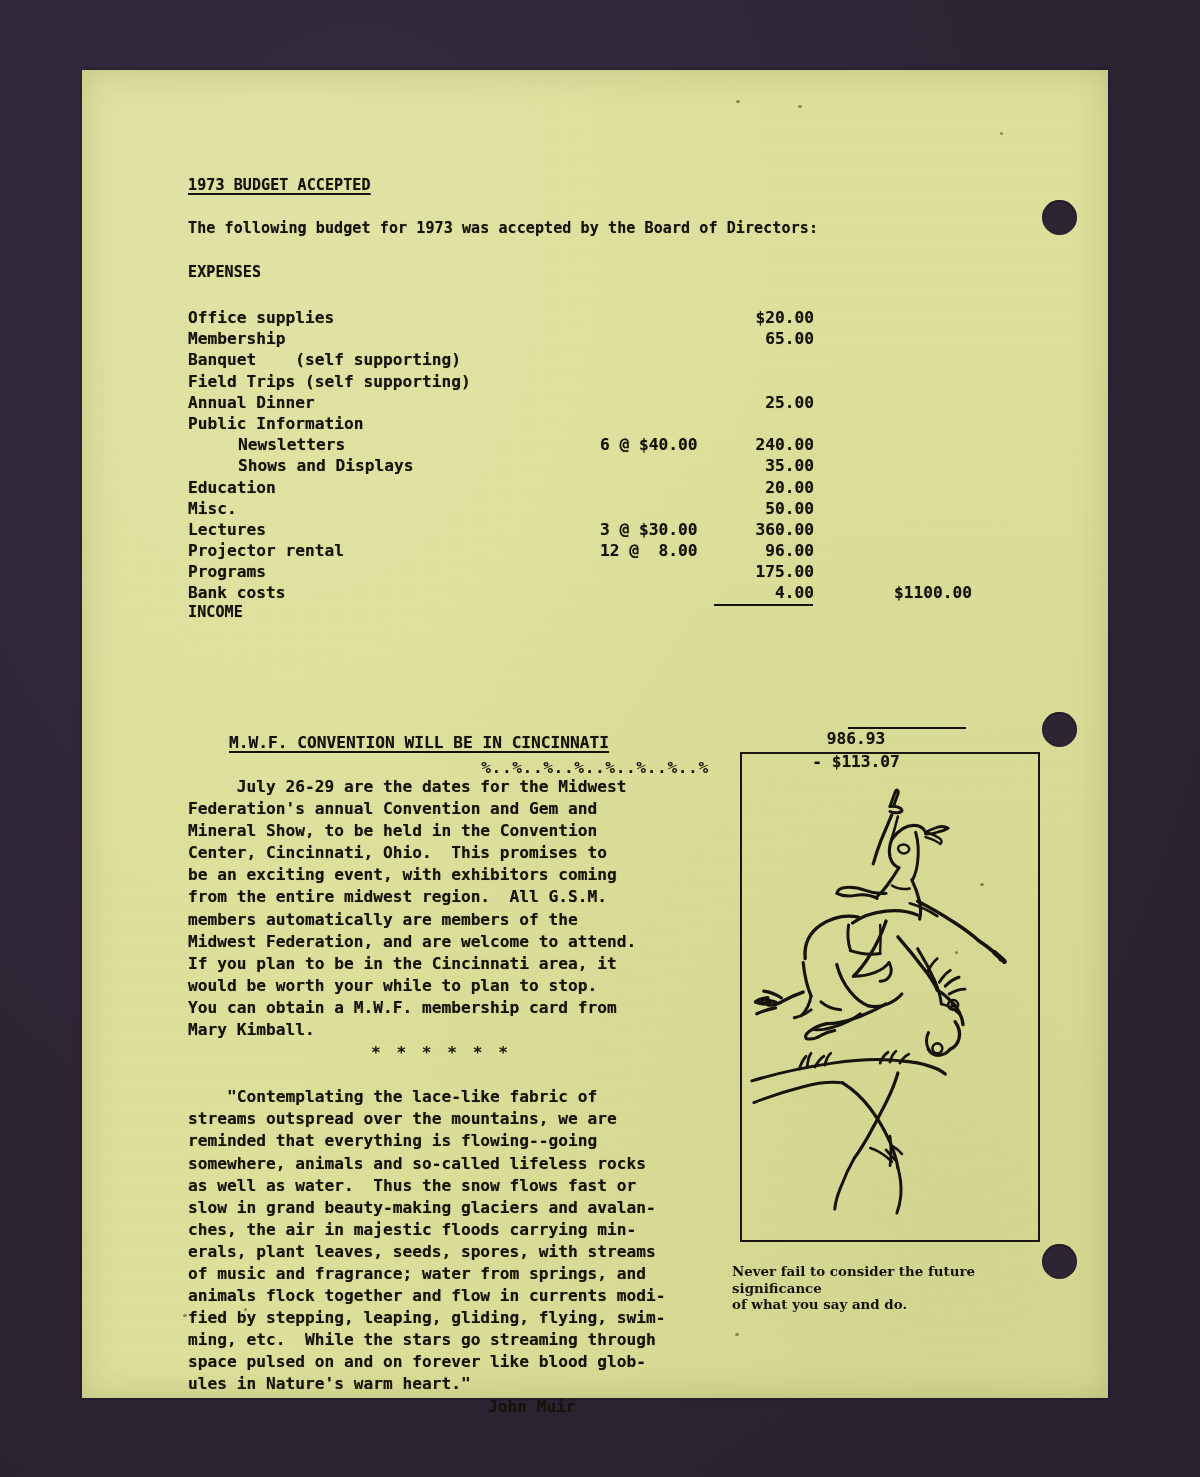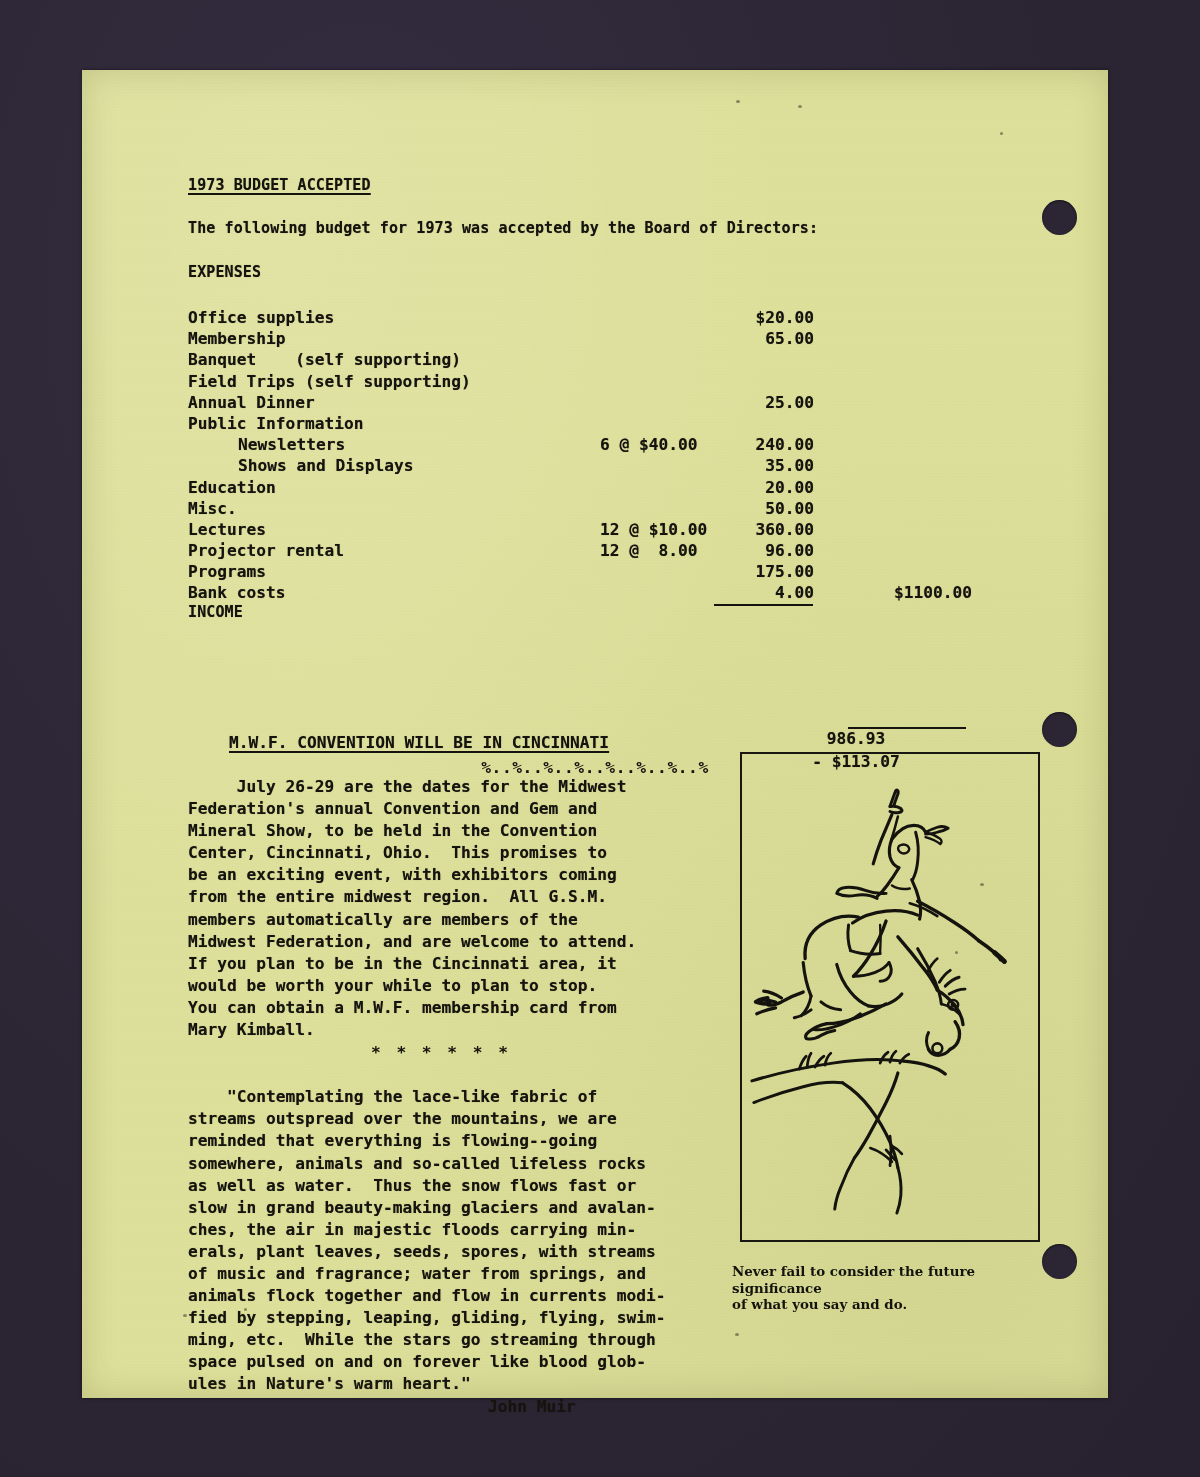--- a/index.html
+++ b/index.html
@@ -254,21 +254,21 @@
   <div class="budget-row"><span class="b-label">Office supplies</span><span class="b-amt">$20.00</span></div>
       <div class="budget-row"><span class="b-label">Membership</span><span class="b-amt">65.00</span></div>
       <div class="budget-row"><span class="b-label">Banquet    (self supporting)</span></div>
       <div class="budget-row"><span class="b-label">Field Trips (self supporting)</span></div>
       <div class="budget-row"><span class="b-label">Annual Dinner</span><span class="b-amt">25.00</span></div>
       <div class="budget-row"><span class="b-label">Public Information</span></div>
       <div class="budget-row"><span class="b-label indent">Newsletters</span><span class="b-rate">6 @ $40.00</span><span class="b-amt">240.00</span></div>
       <div class="budget-row"><span class="b-label indent">Shows and Displays</span><span class="b-amt">35.00</span></div>
       <div class="budget-row"><span class="b-label">Education</span><span class="b-amt">20.00</span></div>
       <div class="budget-row"><span class="b-label">Misc.</span><span class="b-amt">50.00</span></div>
-      <div class="budget-row"><span class="b-label">Lectures</span><span class="b-rate">12 @ $10.00</span><span class="b-amt">360.00</span></div>
+      <div class="budget-row"><span class="b-label">Lectures</span><span class="b-rate">3 @ $30.00</span><span class="b-amt">360.00</span></div>
       <div class="budget-row"><span class="b-label">Projector rental</span><span class="b-rate">12 @  8.00</span><span class="b-amt">96.00</span></div>
       <div class="budget-row"><span class="b-label">Programs</span><span class="b-amt">175.00</span></div>
       <div class="budget-row"><span class="b-label">Bank costs</span><span class="b-amt ruled">4.00</span><span class="b-total">$1100.00</span></div>
     </div>
 
   <div class="tw" style="left:106px; top:532px;">INCOME</div>
 
 
   <div id="grand-total-group" style="top:636px;">
     <div class="gt-row">

